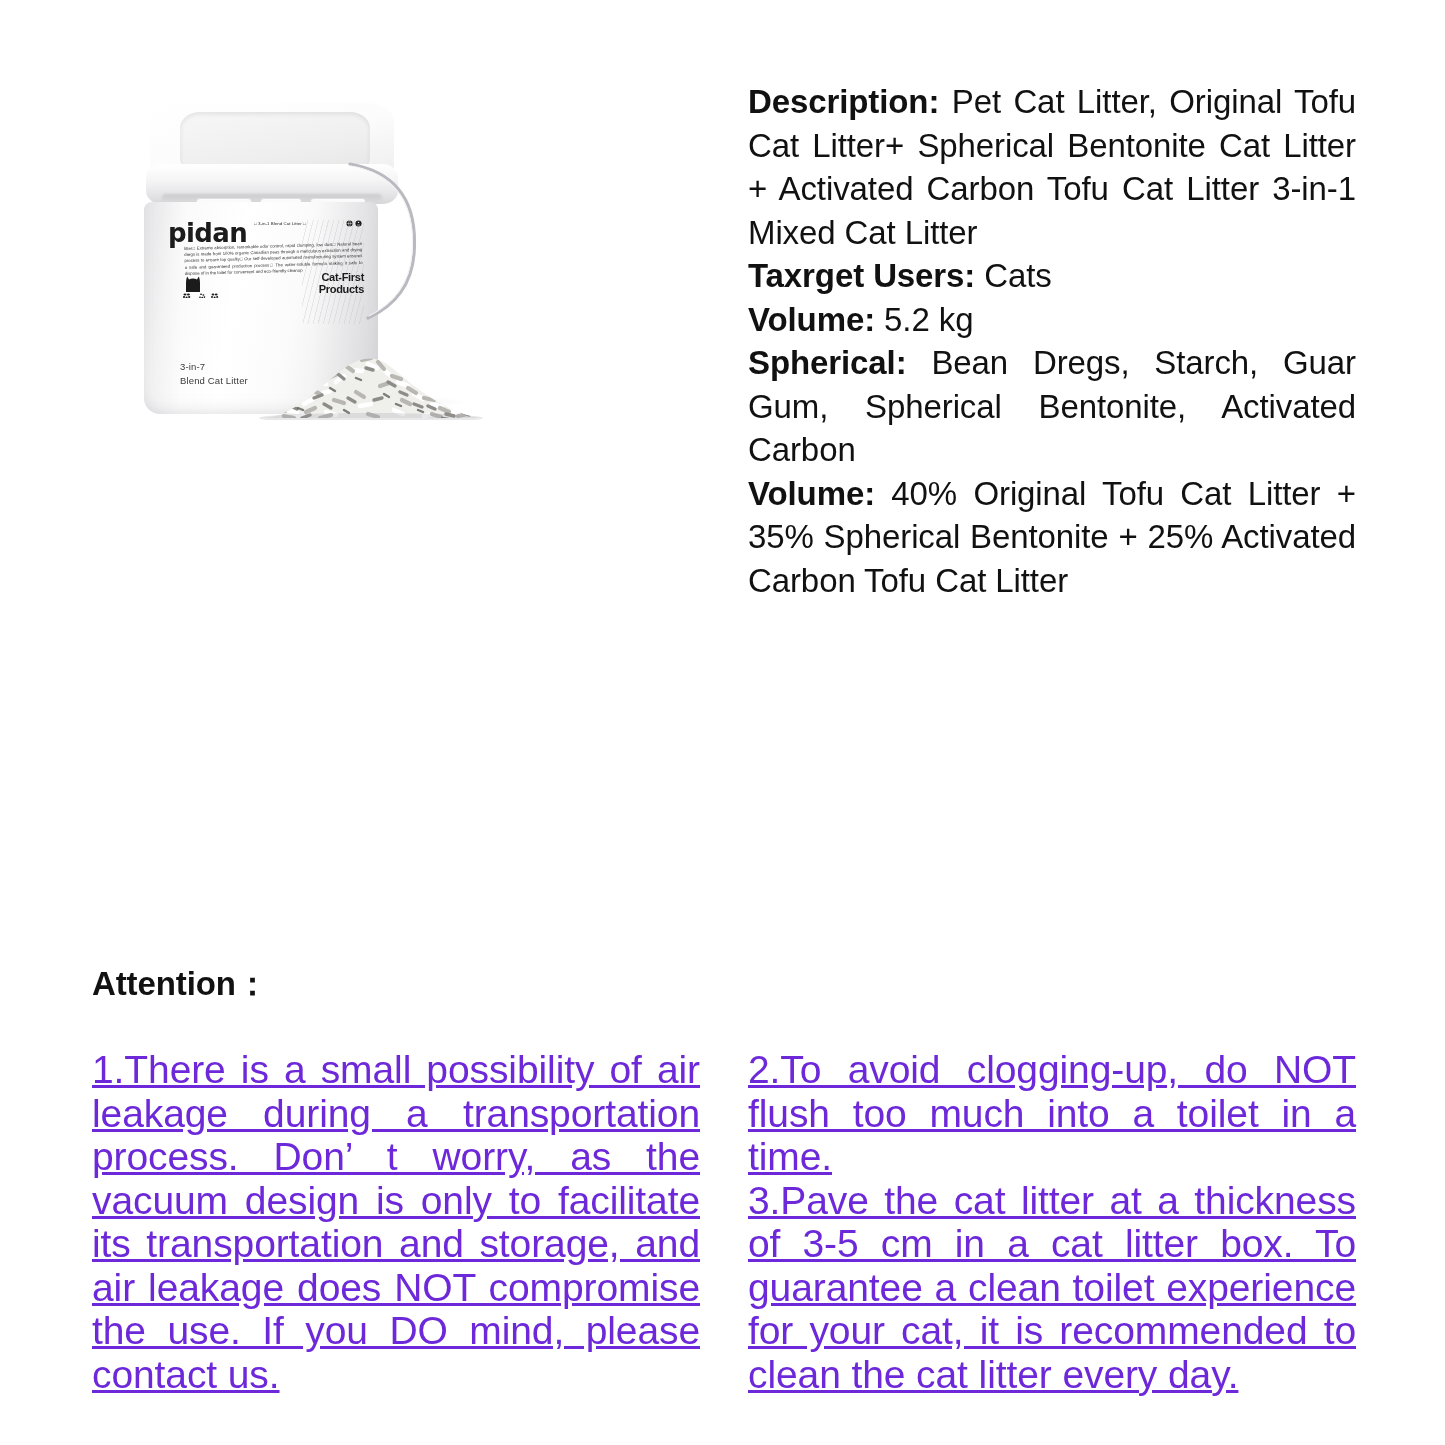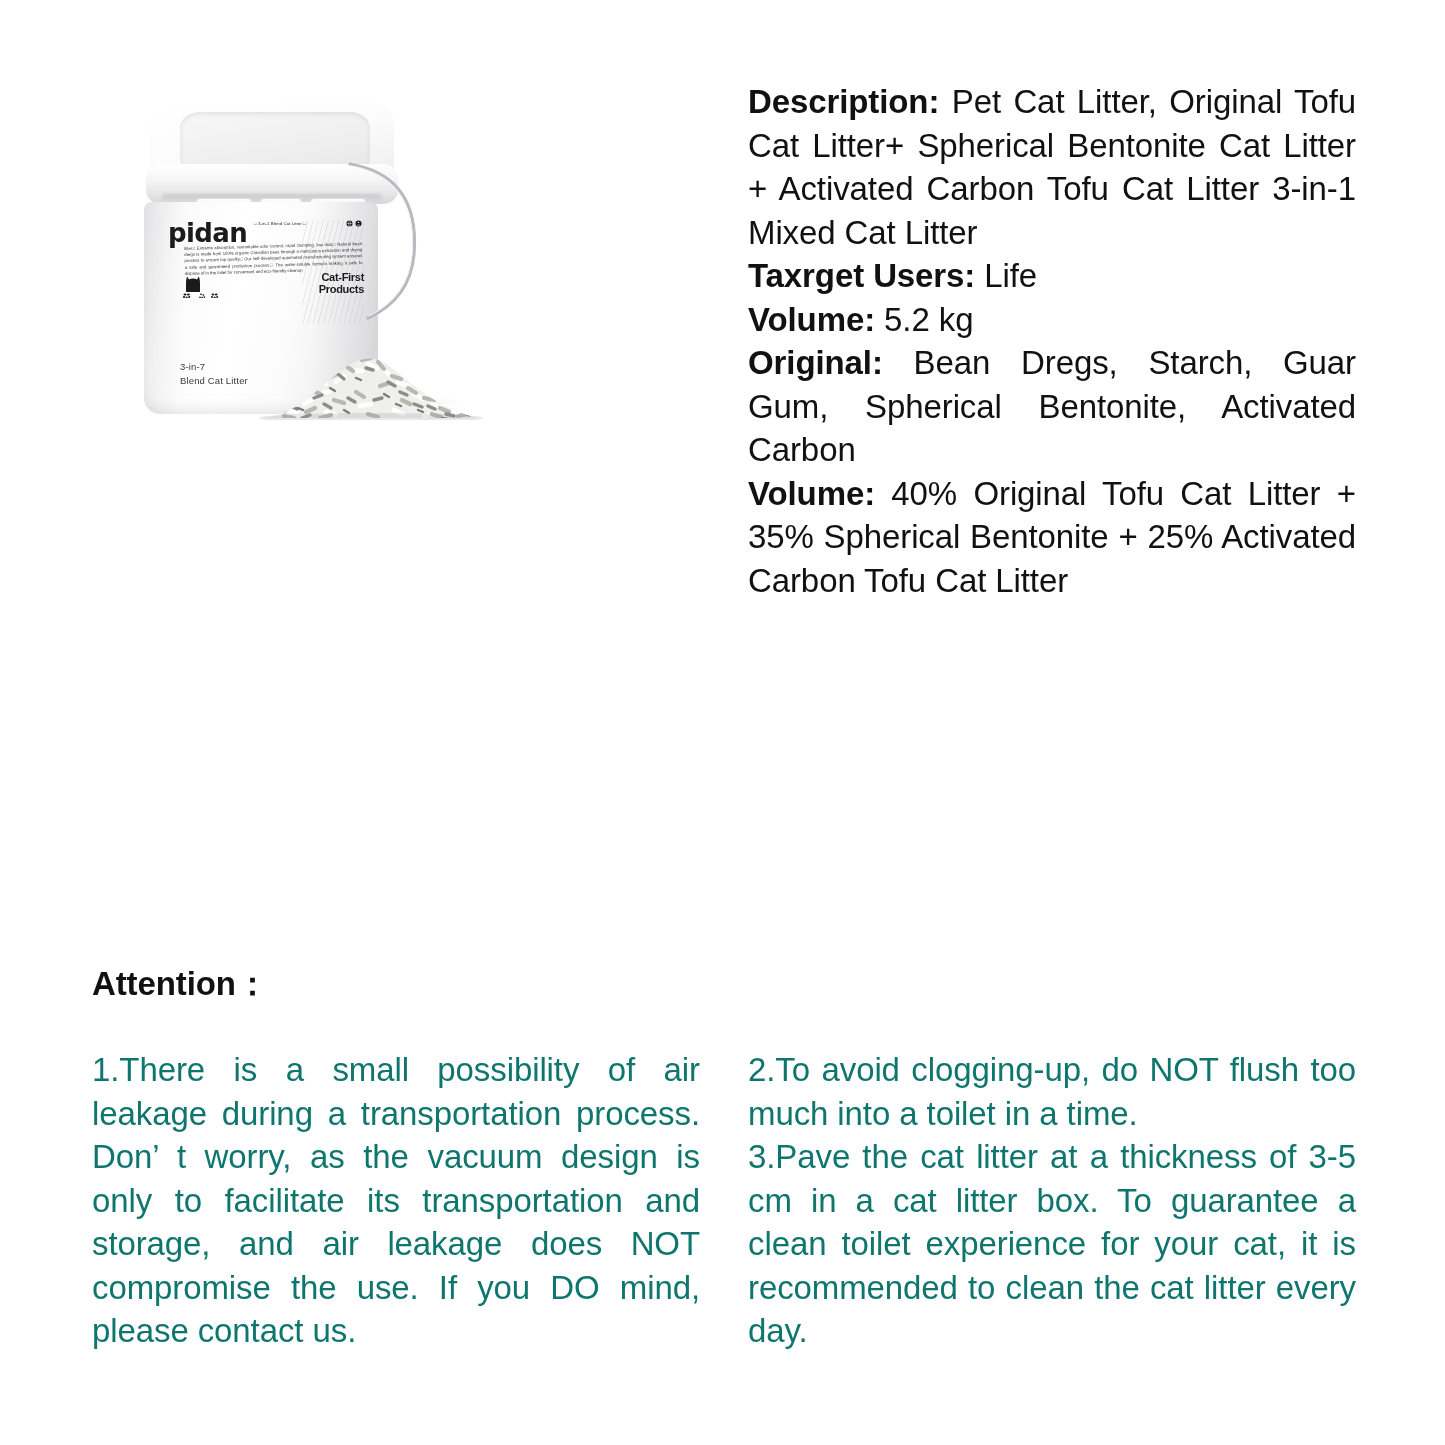--- a/index.html
+++ b/index.html
@@ -236,27 +236,28 @@
     top: 962px;
     font-size: 33px;
     font-weight: 700;
     color: #111111;
     letter-spacing: -0.1px;
   }
   .notes-col {
     position: absolute;
     top: 1048px;
     width: 608px;
-    font-size: 33px;
+    font-size: 39px;
     line-height: 43.5px;
-    color: #0f766e;
+    color: #6d28d9;
     text-align: justify;
     -webkit-hyphens: auto;
     hyphens: auto;
     letter-spacing: -0.1px;
+    text-decoration: underline;
   }
   .notes-left  { left: 92px;  }
   .notes-right { left: 748px; }
   .note { display: block; }
 </style>
 </head>
 <body>
 
 <figure class="product-figure">
 
@@ -422,23 +423,23 @@
             <path d="M140 70l5 2"></path>
         </g>
       </g>
     </g>
     <ellipse cx="115" cy="84" rx="112" ry="5" fill="rgba(150,150,158,.22)"></ellipse>
   </svg>
 </figure>
 
 <div class="spec">
   <span class="spec-line"><b>Description:</b><span> Pet Cat Litter, Original Tofu Cat Litter+ Spherical Bentonite Cat Litter + Activated Carbon Tofu Cat Litter 3-in-1 Mixed Cat Litter</span></span>
-  <span class="spec-line"><b>Taxrget Users:</b><span> Life</span></span>
+  <span class="spec-line"><b>Taxrget Users:</b><span> Cats</span></span>
   <span class="spec-line"><b>Volume:</b><span> 5.2 kg</span></span>
-  <span class="spec-line"><b>Original:</b><span> Bean Dregs, Starch, Guar Gum, Spherical Bentonite, Activated Carbon</span></span>
+  <span class="spec-line"><b>Spherical:</b><span> Bean Dregs, Starch, Guar Gum, Spherical Bentonite, Activated Carbon</span></span>
   <span class="spec-line"><b>Volume:</b><span> 40% Original Tofu Cat Litter + 35% Spherical Bentonite + 25% Activated Carbon Tofu Cat Litter</span></span>
 </div>
 
 <div class="attention-title">Attention：</div>
 
 <div class="notes-col notes-left">
   <span class="note">1.There is a small possibility of air leakage during a transportation process. Don’ t worry, as the vacuum design is only to facilitate its transportation and storage, and air leakage does NOT compromise the use. If you DO mind, please contact us.</span>
 </div>
 
 <div class="notes-col notes-right">

